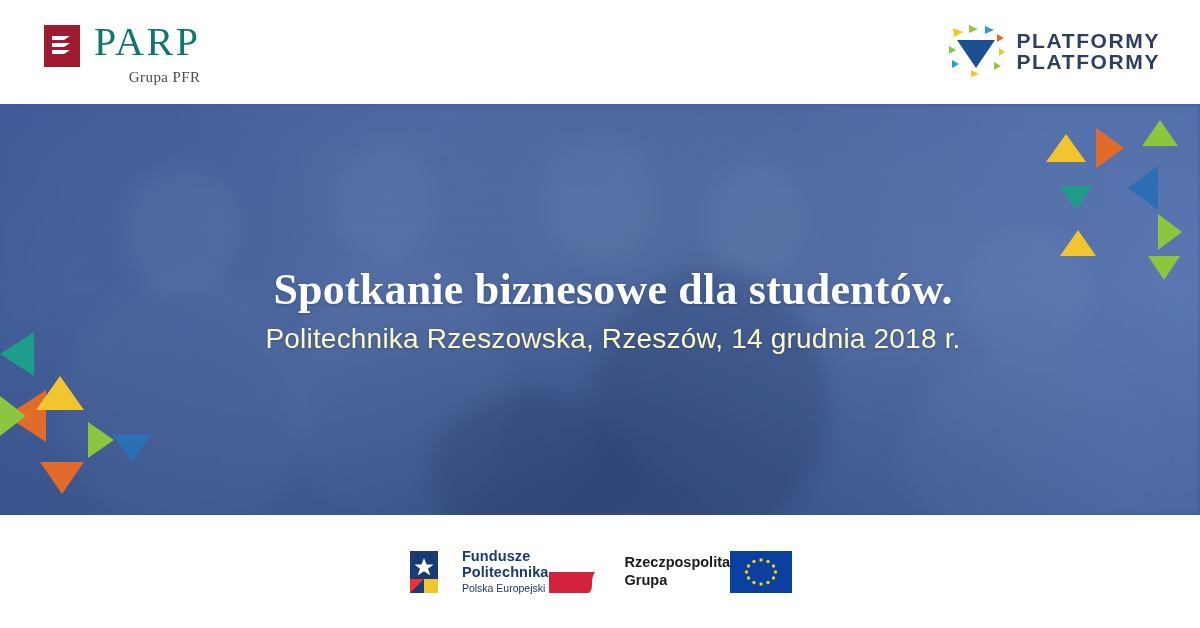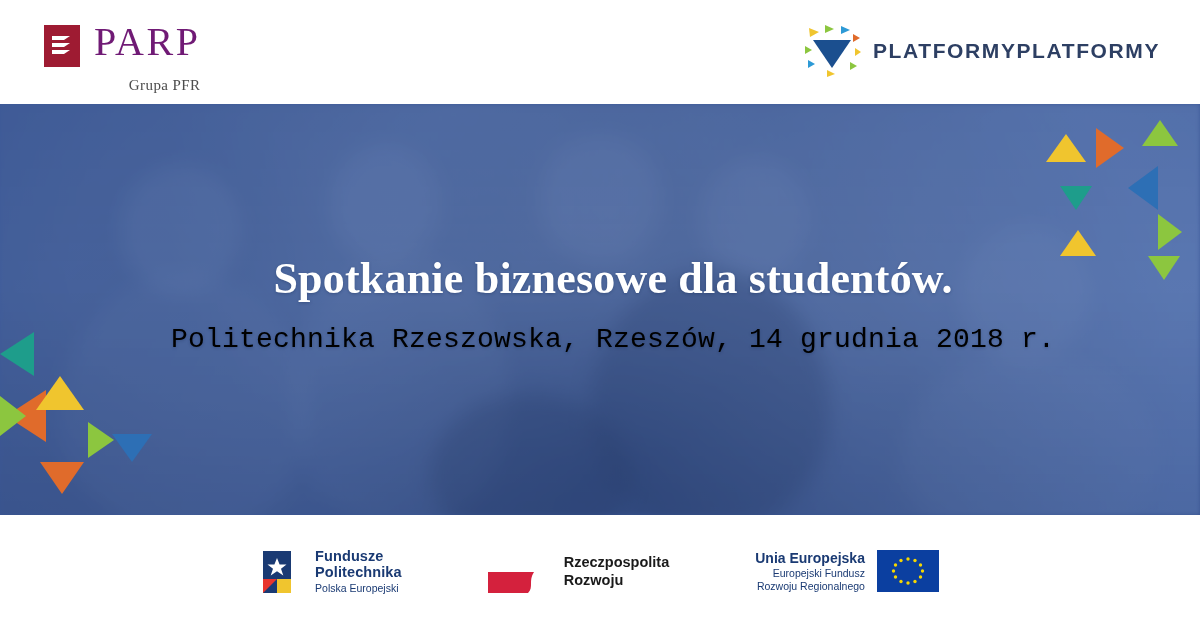--- a/index.html
+++ b/index.html
@@ -46,47 +46,47 @@
   .parp-mark svg { display:block; }
   .parp-textblock {
     display: flex;
     flex-direction: column;
     align-items: flex-end;
   }
   .parp-word {
     font-family: "Liberation Serif", serif;
     font-size: 40px;
     letter-spacing: 2.5px;
-    color: #701a75;
+    color: #0f766e;
     line-height: 40px;
     font-weight: 400;
   }
   .parp-sub {
     font-family: "Liberation Serif", serif;
     font-size: 15px;
     color: #4c4c4c;
     letter-spacing: 0.4px;
-    margin-top: 15px;
+    margin-top: 7px;
   }
 
   .ps-logo {
     position: absolute;
     right: 40px;
     top: 24px;
     display: flex;
     align-items: center;
   }
   .ps-mark {
     width: 58px;
     height: 54px;
     margin-right: 12px;
   }
   .ps-words {
     display: flex;
-    flex-direction: row;
+    flex-direction: column;
     line-height: 1.02;
   }
   .ps-words span {
     font-family: "Liberation Sans", sans-serif;
     font-weight: bold;
     font-size: 21px;
     letter-spacing: 1.6px;
     color: #2d3f63;
   }
 
@@ -153,24 +153,24 @@
   .hero-title {
     font-family: "Liberation Serif", serif;
     font-weight: bold;
     font-size: 44px;
     color: #ffffff;
     letter-spacing: 0.2px;
     margin: 0 0 8px 0;
     text-shadow: 0 1px 3px rgba(20,40,80,0.35);
   }
   .hero-sub {
-    font-family: Liberation Mono, monospace;
+    font-family: Liberation Sans, sans-serif;
     font-size: 28px;
-    color: #000000;
-    margin: 12px;
+    color: #fef9c3;
+    margin: 0;
     letter-spacing: 0.2px;
     text-shadow: 0 1px 3px rgba(20,40,80,0.30);
   }
 
   
   .tri {
     position: absolute;
     width: 0; height: 0;
     z-index: 3;
   }
@@ -179,21 +179,20 @@
   .footer {
     position: absolute;
     left: 0;
     top: 515px;
     width: 1200px;
     height: 113px;
     background: #ffffff;
     display: flex;
     align-items: center;
     justify-content: center;
-    gap: 86px;
     z-index: 5;
   }
   .fblock { display: flex; align-items: center; }
 
   
   .fe-mark { width: 44px; height: 46px; margin-right: 10px; }
   .fe-text { line-height: 1.12; }
   .fe-text .l1, .fe-text .l2 {
     font-weight: bold;
     font-size: 14.5px;
@@ -357,30 +356,25 @@
       <div class="rp-flag">
         <div class="white"></div>
         <div class="red"></div>
         <svg width="64" height="42" viewBox="0 0 64 42" style="position:absolute;left:0;top:0;" aria-hidden="true">
           <path d="M40 0 C46 6 40 12 46 21 C40 30 46 36 40 42 L64 42 L64 0 Z" fill="#ffffff"></path>
           <path d="M43 21 C47 14 43 8 48 2 L64 2 L64 21 Z" fill="#ffffff" opacity="0"></path>
         </svg>
       </div>
       <div class="rp-text">
         <span class="l1">Rzeczpospolita</span>
-        <span class="l2">Rozwoju</span>
+        <span class="l2">Grupa</span>
       </div>
     </div>
 
     <div class="fblock">
-      <div class="ue-text">
-        <span class="l1">Unia Europejska</span>
-        <span class="l2">Europejski Fundusz</span>
-        <span class="l3">Rozwoju Regionalnego</span>
-      </div>
       <div class="ue-flag">
         <svg width="62" height="42" viewBox="0 0 62 42" aria-hidden="true">
           <rect width="62" height="42" fill="#0b3fa0"></rect>
           <g fill="#f5d700">
             <circle cx="31" cy="9" r="1.7"></circle>
             <circle cx="38" cy="10.5" r="1.7"></circle>
             <circle cx="43.5" cy="15" r="1.7"></circle>
             <circle cx="45.5" cy="21" r="1.7"></circle>
             <circle cx="43.5" cy="27" r="1.7"></circle>
             <circle cx="38" cy="31.5" r="1.7"></circle>

